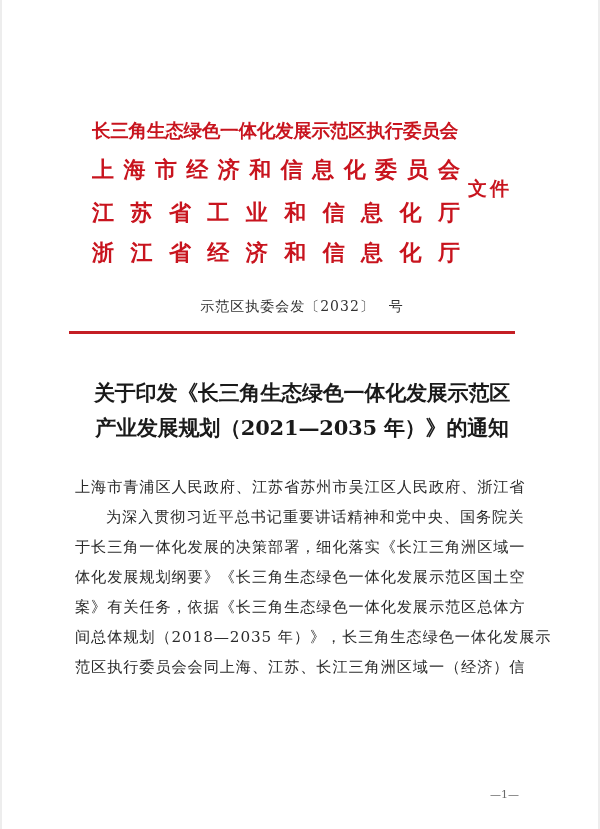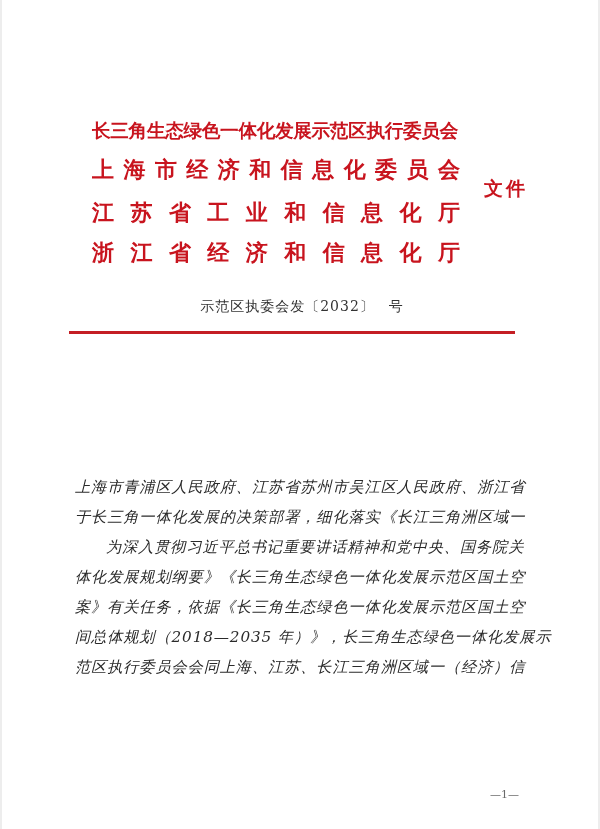--- a/index.html
+++ b/index.html
@@ -43,21 +43,21 @@
       align-items: center;
       white-space: nowrap;
     }
     .header-line.l1 { top: 2px;  font-size: 18.6px; letter-spacing: -0.3px; justify-content: flex-start; }
     .header-line.l2 { top: 41px; font-size: 22px; }
     .header-line.l3 { top: 84px; font-size: 22px; }
     .header-line.l4 { top: 124px; font-size: 22px; }
     .header-line span.ch { display: inline-block; }
     .doc-suffix {
       position: absolute;
-      left: 482px;
+      left: 466px;
       top: 176px;
       color: #c8141e;
       font-weight: bold;
       font-size: 19px;
       letter-spacing: 3px;
       white-space: nowrap;
     }
     
     .doc-number {
       position: absolute;
@@ -99,21 +99,21 @@
       position: absolute;
       left: 73px;
       top: 472px;
       width: 450px;
       font-family: "DejaVu Serif", "Liberation Serif", serif;
       font-size: 15.2px;
       line-height: 30px;
       color: #2a2a2a;
       letter-spacing: 0.9px;
     }
-    .body-text .bline { display: block; white-space: nowrap; overflow: visible; font-style: italic; }
+    .body-text .bline { display: block; white-space: nowrap; overflow: visible; }
     .body-text .indent { padding-left: 31px; }
     
     .page-number {
       position: absolute;
       left: 488px;
       top: 788px;
       font-size: 11px;
       color: #6a6a6a;
       white-space: nowrap;
     }
@@ -186,25 +186,29 @@
       </div>
   </div>
   <div class="doc-suffix">文件</div>
 
   <div class="doc-number">
     <span>示范区执委会发〔2032〕</span><span class="num-space"></span><span>号</span>
   </div>
 
   <div class="red-rule"></div>
 
+  <div class="title">
+    <span class="tline">关于印发《长三角生态绿色一体化发展示范区</span>
+    <span class="tline">产业发展规划（2021—2035 年）》的通知</span>
+  </div>
 
   <div class="body-text">
     <span class="bline">上海市青浦区人民政府、江苏省苏州市吴江区人民政府、浙江省</span>
+    <span class="bline indent">为深入贯彻习近平总书记重要讲话精神和党中央、国务院关</span>
     <span class="bline">于长三角一体化发展的决策部署，细化落实《长江三角洲区域一</span>
-    <span class="bline indent">为深入贯彻习近平总书记重要讲话精神和党中央、国务院关</span>
     <span class="bline">体化发展规划纲要》《长三角生态绿色一体化发展示范区国土空</span>
-    <span class="bline">案》有关任务，依据《长三角生态绿色一体化发展示范区国土空</span>
+    <span class="bline">案》有关任务，依据《长三角生态绿色一体化发展示范区总体方</span>
     <span class="bline">间总体规划（2018—2035 年）》，长三角生态绿色一体化发展示</span>
     <span class="bline">范区执行委员会会同上海、江苏、长江三角洲区域一（经济）信</span>
   </div>
 
   <div class="page-number">—1—</div>
 </div>
 
 </body></html>

